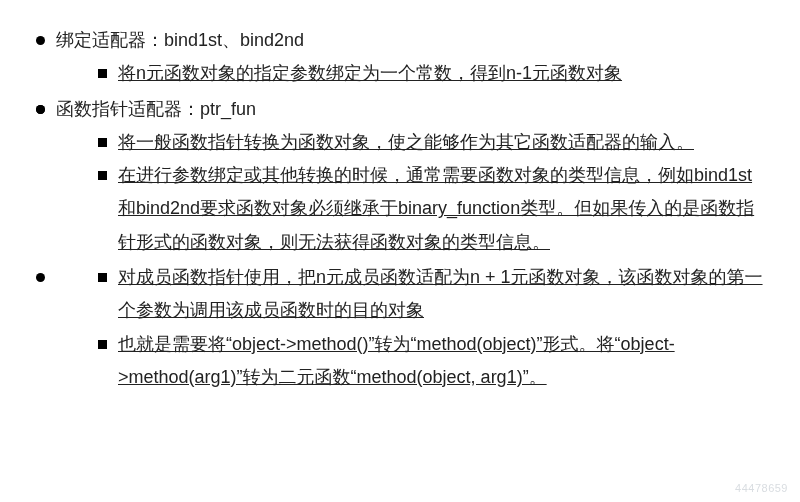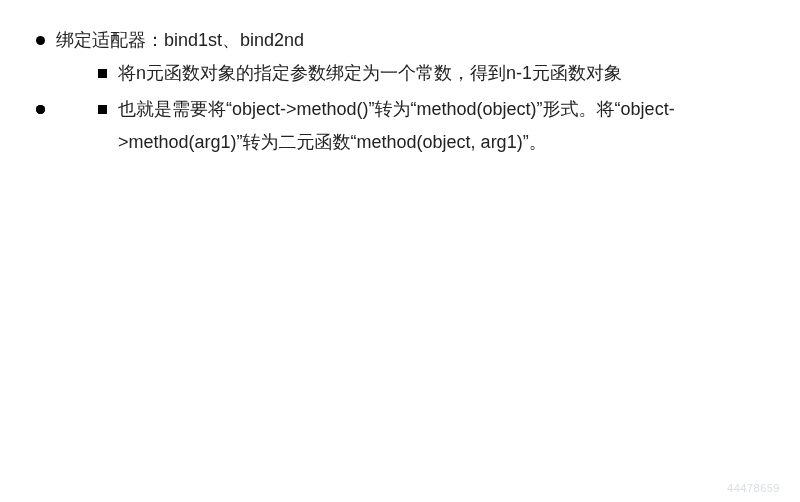--- a/index.html
+++ b/index.html
@@ -33,51 +33,60 @@
       border-radius: 50%;
     }
     ul.level2 {
       list-style: none;
       padding: 0;
       margin: 0 0 0 40px;
     }
     ul.level2 > li {
       position: relative;
       padding-left: 22px;
+      text-decoration: underline;
     }
     ul.level2 > li::before {
       content: "";
       position: absolute;
       left: 2px;
       top: 12px;
       width: 9px;
       height: 9px;
       background: #000;
     }
     .watermark {
       position: absolute;
-      right: 20px;
+      right: 12px;
       bottom: 4px;
       font-size: 11px;
       color: #d9dde1;
       letter-spacing: 0.5px;
     }
   </style>
 </head>
 <body>
 
 <ul class="level1">
   <li>
     <span>绑定适配器：bind1st、bind2nd</span>
     <ul class="level2">
       <li><span>将n元函数对象的指定参数绑定为一个常数，得到n-1元函数对象</span></li>
     </ul>
   </li>
   <li>
   </li>
   <li>
+    <span>函数指针适配器：ptr_fun</span>
     <ul class="level2">
+      <li><span>将一般函数指针转换为函数对象，使之能够作为其它函数适配器的输入。</span></li>
+      <li><span>在进行参数绑定或其他转换的时候，通常需要函数对象的类型信息，例如bind1st和bind2nd要求函数对象必须继承于binary_function类型。但如果传入的是函数指针形式的函数对象，则无法获得函数对象的类型信息。</span></li>
+    </ul>
+  </li>
+  <li>
+    <ul class="level2">
+      <li><span>对成员函数指针使用，把n元成员函数适配为n + 1元函数对象，该函数对象的第一个参数为调用该成员函数时的目的对象</span></li>
       <li><span>也就是需要将“object-&gt;method()”转为“method(object)”形式。将“object-&gt;method(arg1)”转为二元函数“method(object, arg1)”。</span></li>
     </ul>
   </li>
 </ul>
 
 <div class="watermark">44478659</div>
 
 </body></html>

